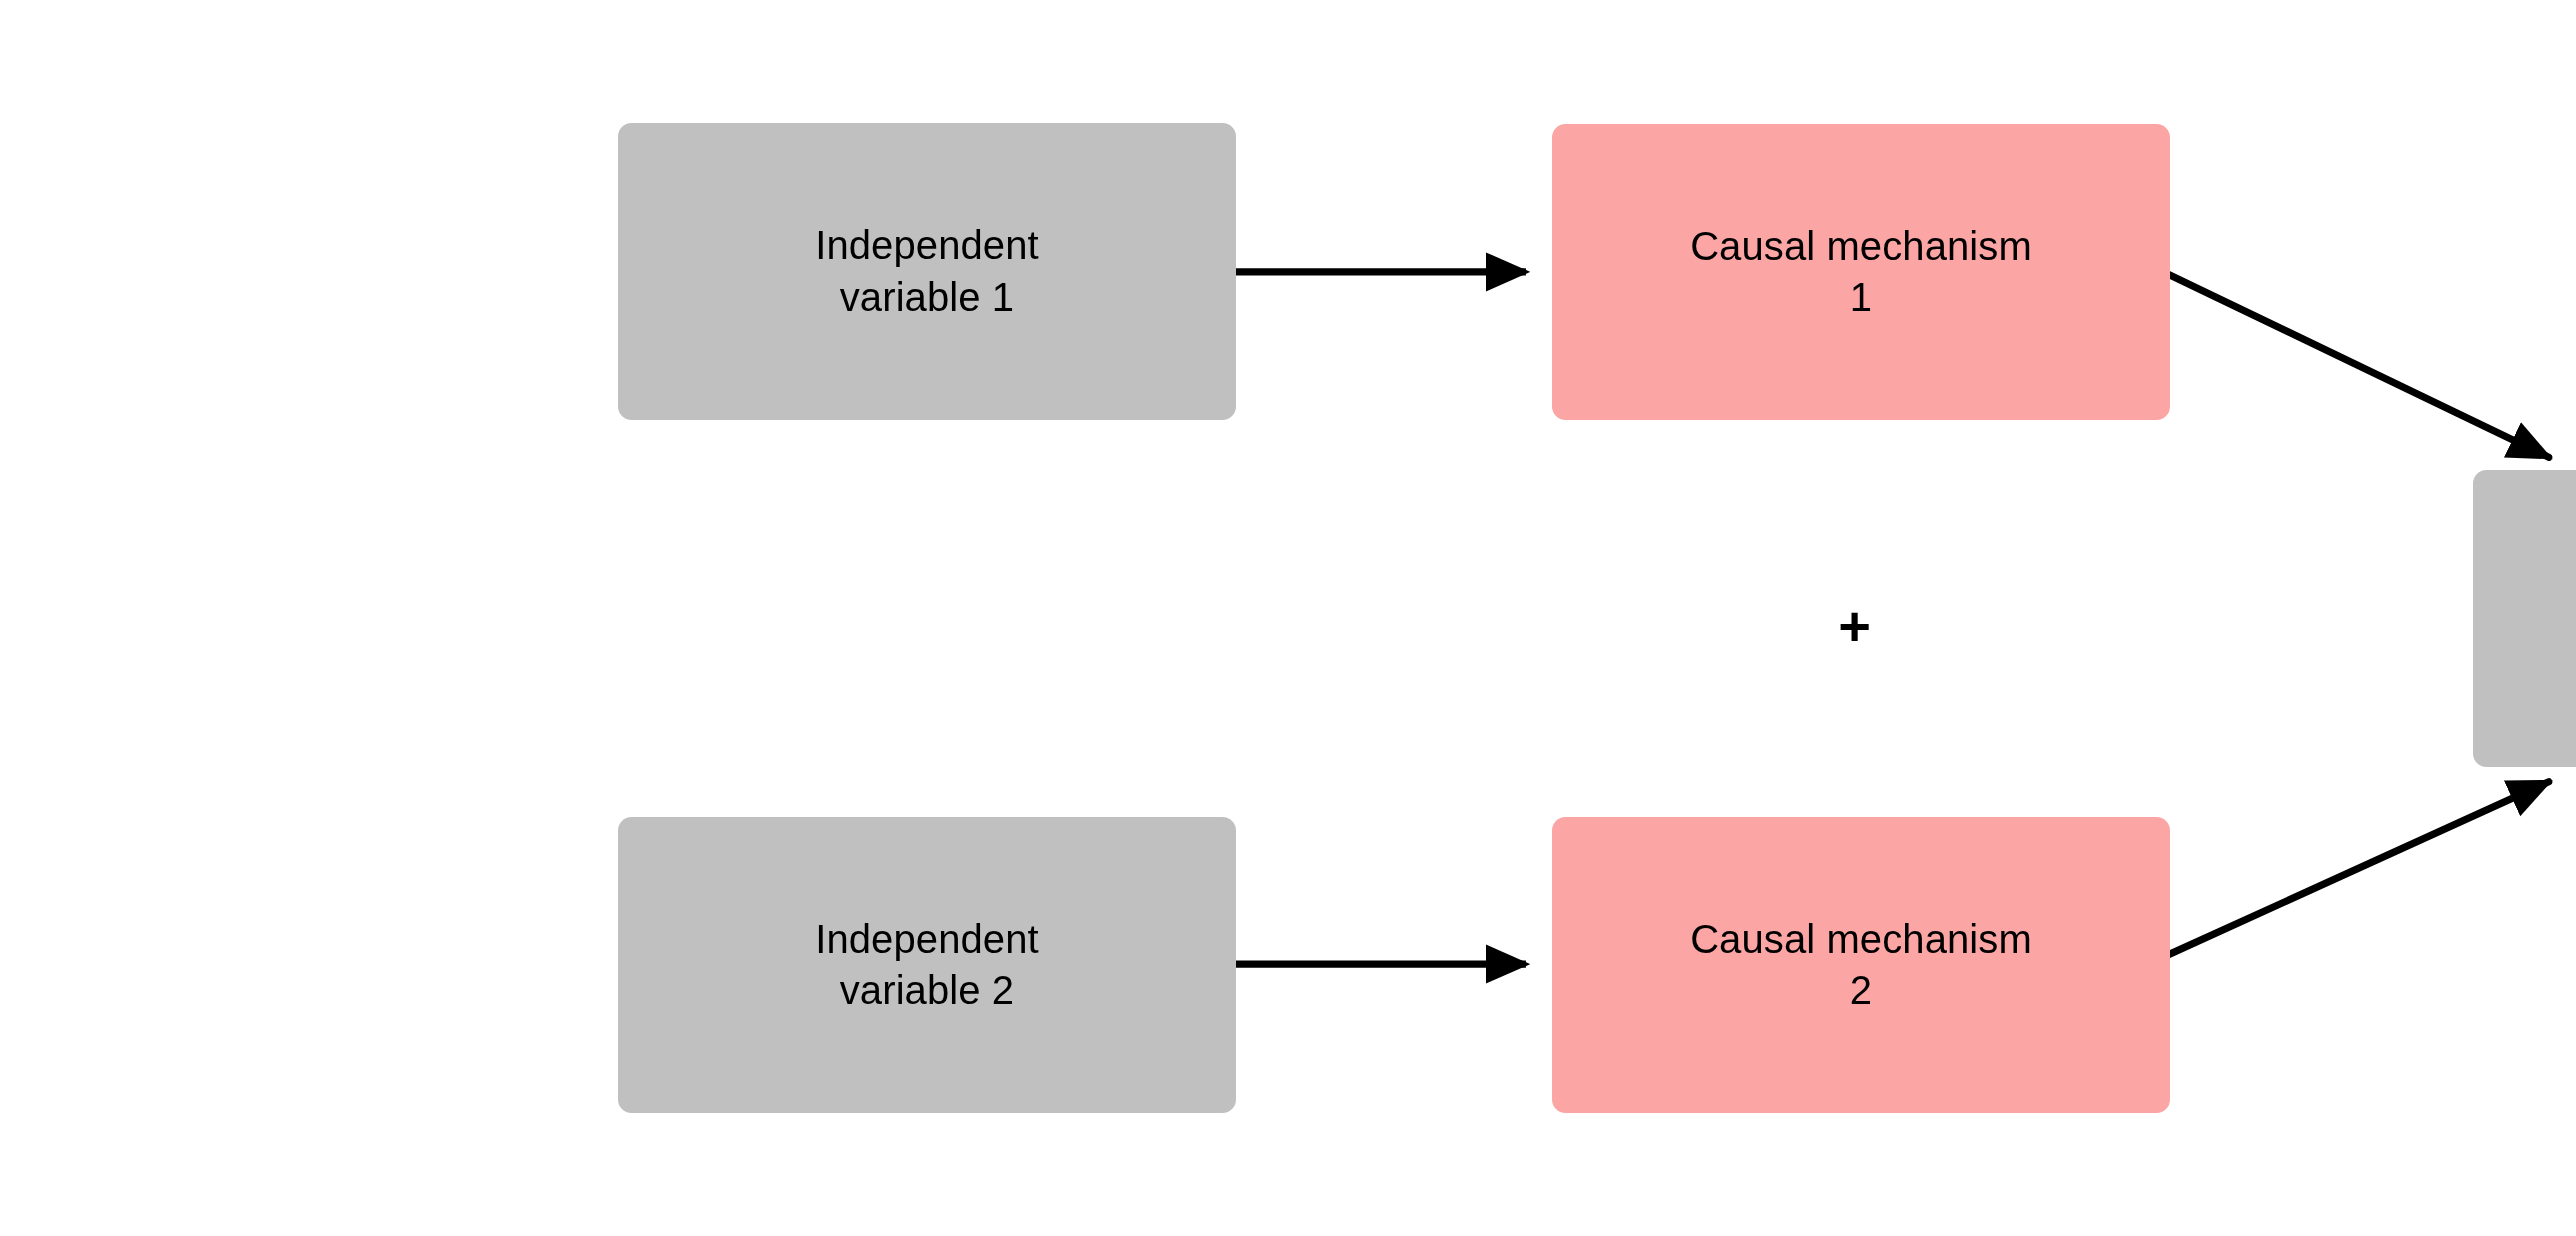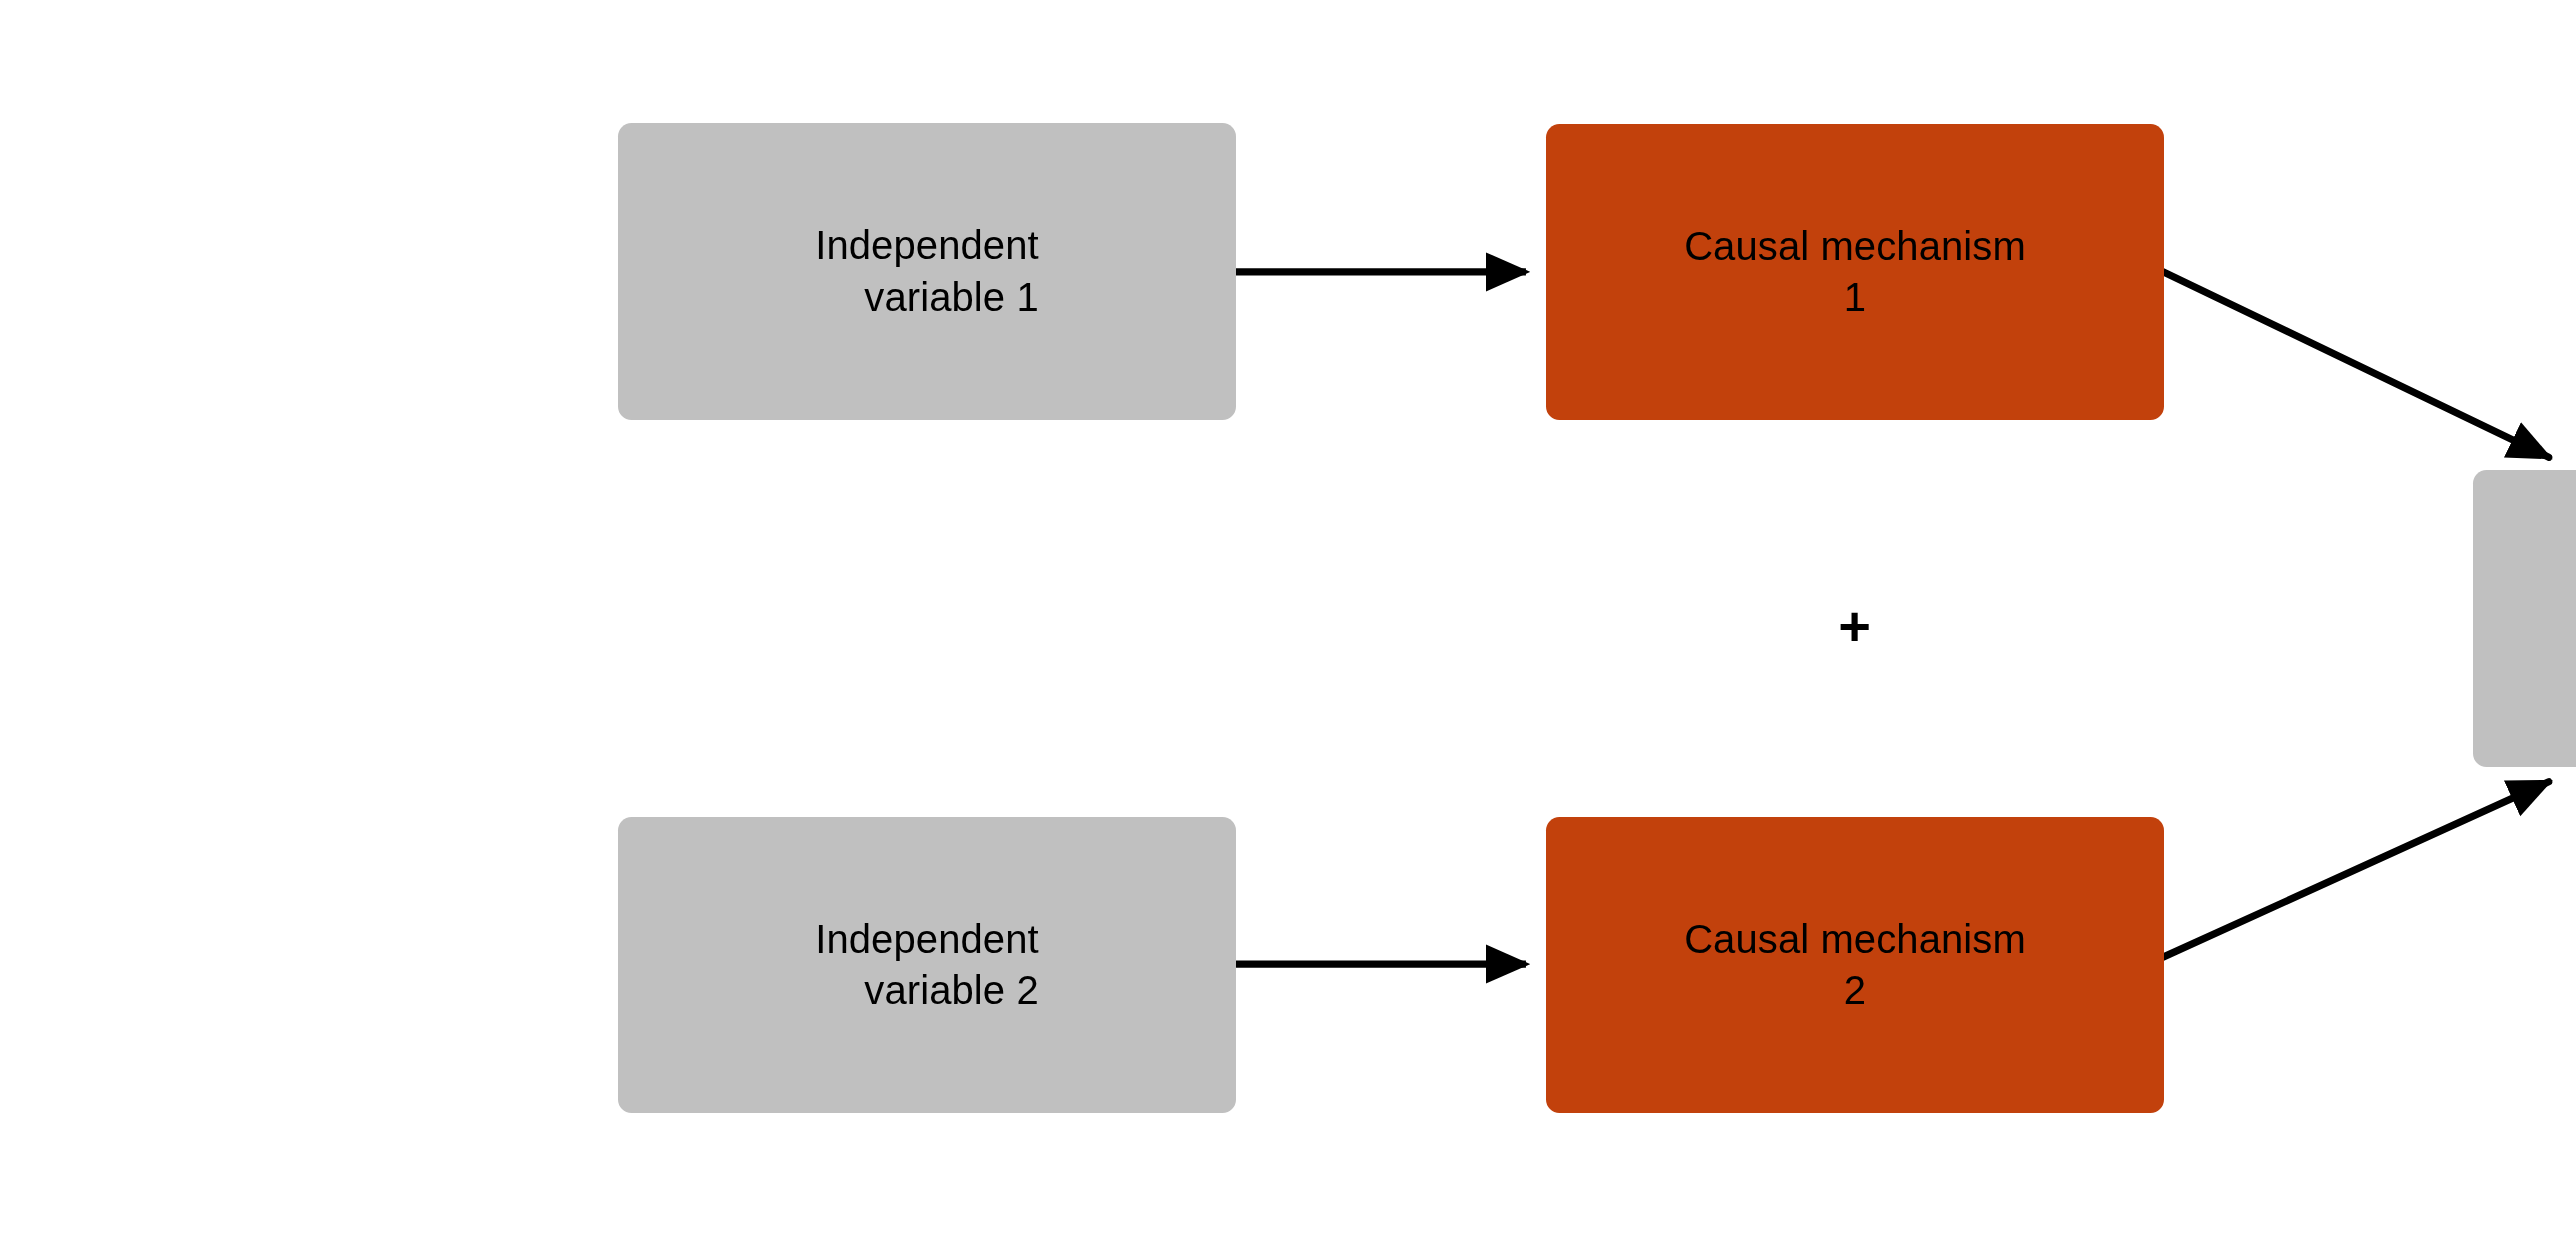--- a/index.html
+++ b/index.html
@@ -31,22 +31,22 @@
     line-height: 1.28;
     font-weight: 400;
     letter-spacing: 0.1px;
     -webkit-font-smoothing: antialiased;
   }
   .node .node-label {
     display: block;
     white-space: pre-line;
     padding: 0 20.6px;
   }
-  .node-iv        { background: #c0c0c0; text-align: right; }
-  .node-mechanism { background: #c2410c; }
+  .node-iv        { background: #c0c0c0; }
+  .node-mechanism { background: #fca5a5; margin-left: 6px; }
   .node-dv        { background: #c0c0c0; }
 
   #iv1  { left: 618px; top: 123px;  width: 618px; height: 297px; }
   #cm1  { left: 1546px; top: 124px;  width: 618px; height: 296px; }
   #dv   { left: 2473px; top: 470px;  width: 618px; height: 297px; }
   #iv2  { left: 618px; top: 817px; width: 618px; height: 296px; }
   #cm2  { left: 1546px; top: 817px; width: 618px; height: 296px; }
 
   #edges {
     position: absolute;

